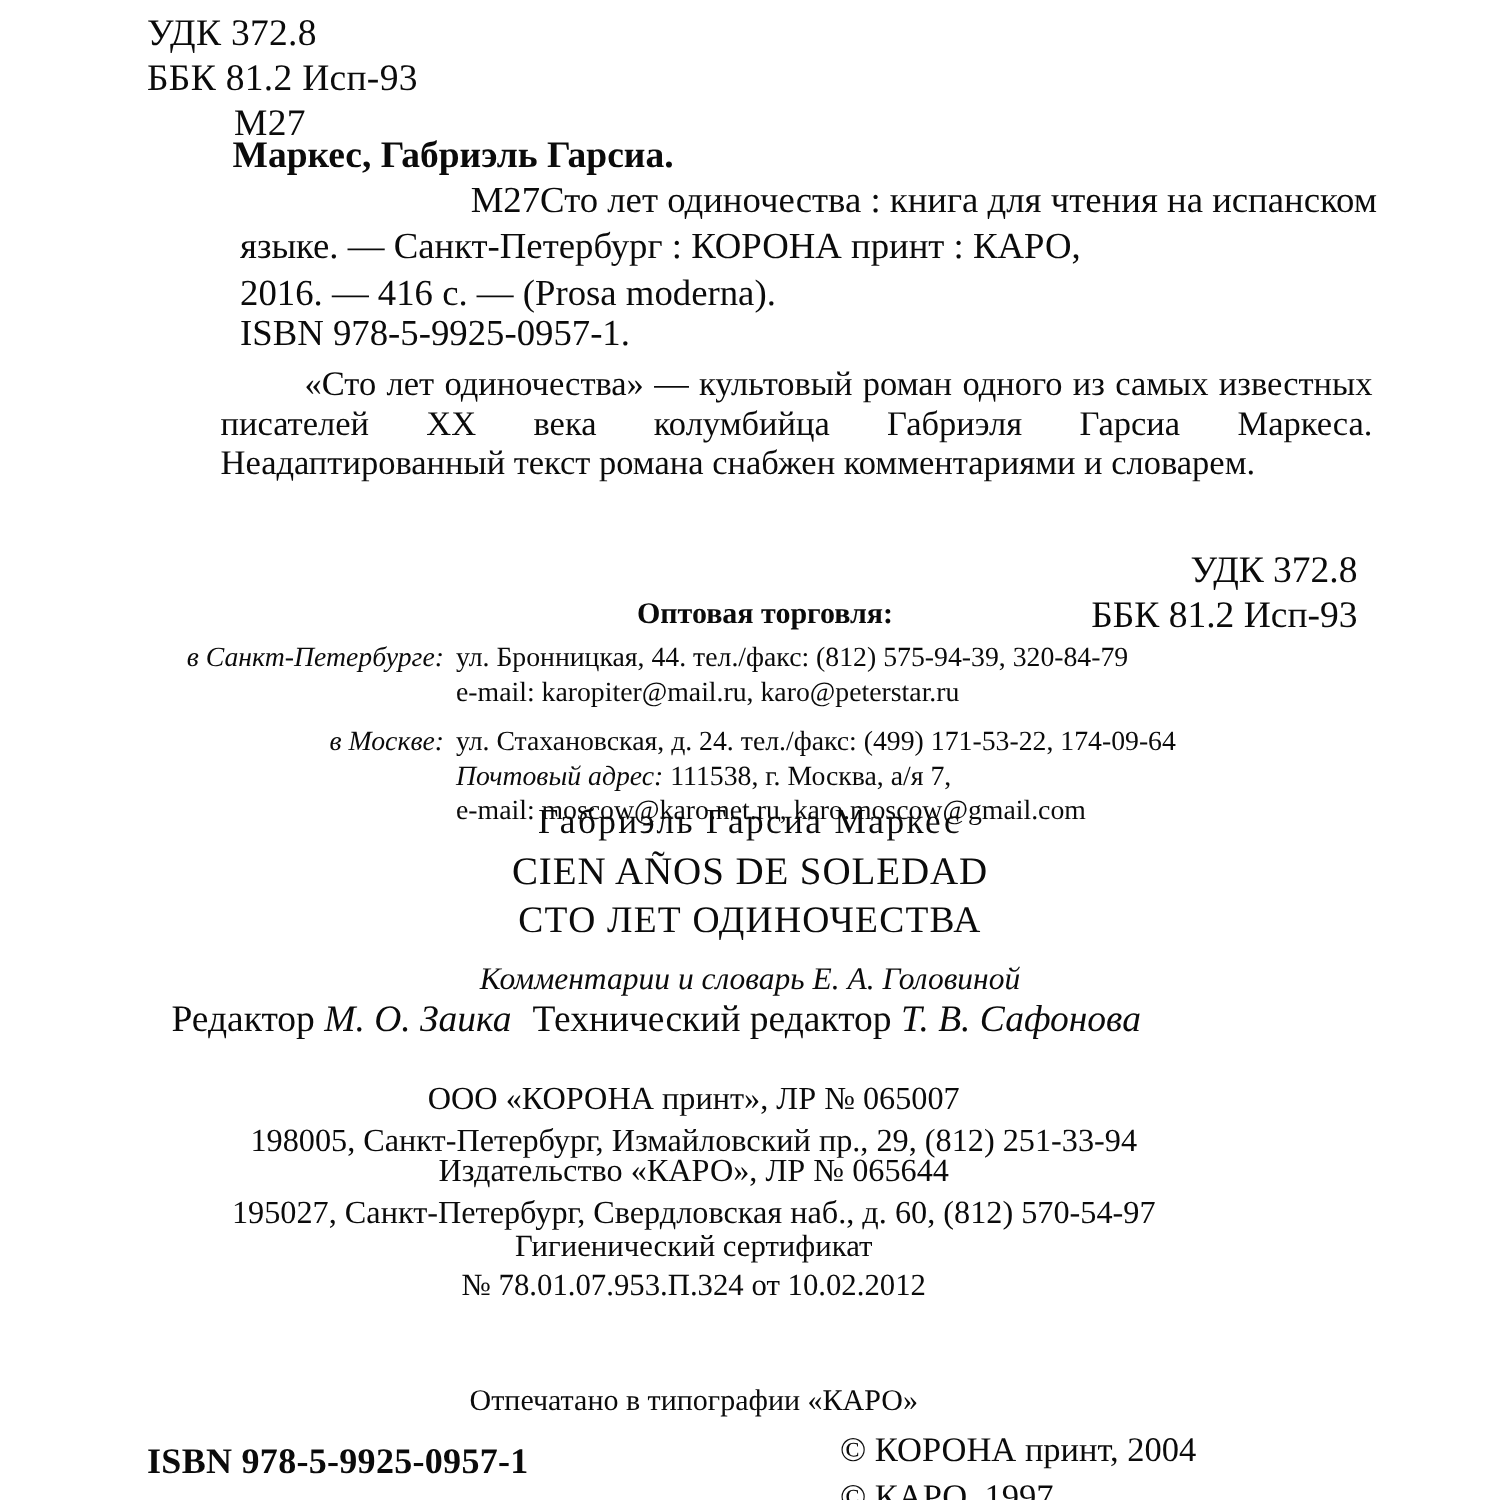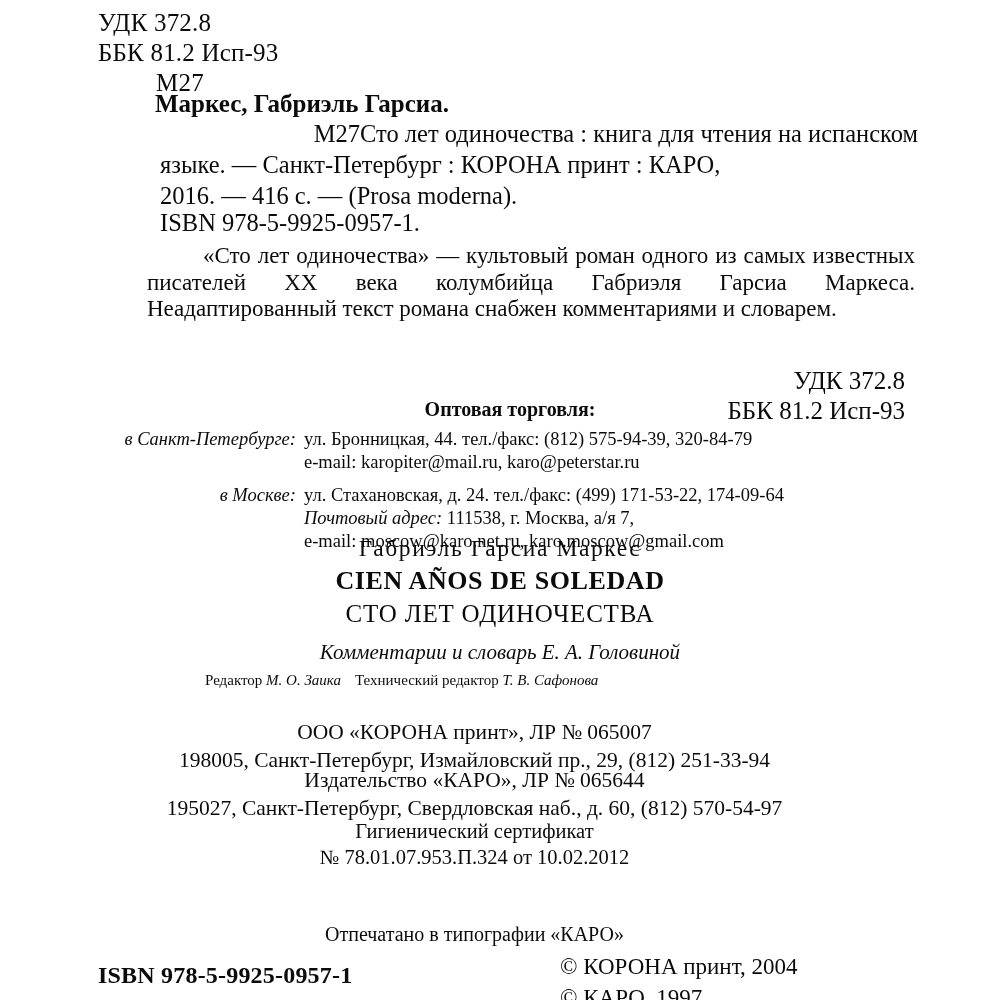--- a/index.html
+++ b/index.html
@@ -127,21 +127,21 @@
     width: 1000px;
     text-align: center;
   }
   .t-author {
     font-size: 23.5px;
     letter-spacing: 1.6px;
     line-height: 28px;
   }
   .t-es {
     font-size: 26px;
-    font-weight: bold;
+    font-weight: normal;
     letter-spacing: 0.6px;
     line-height: 32px;
     margin-top: 3px;
   }
   .t-ru {
     font-size: 25px;
     letter-spacing: 0.8px;
     line-height: 31px;
     margin-top: 1px;
   }
@@ -151,21 +151,21 @@
     line-height: 28px;
     margin-top: 9px;
   }
 
   
   .credits {
     position: absolute;
     left: 0;
     top: 667px;
     width: 816px;
-    font-size: 15px;
+    font-size: 25px;
     line-height: 26px;
   }
   .credit-row {
     display: flex;
     justify-content: center;
   }
   .credit-col-a {
     flex: 0 0 300px;
     text-align: right;
     padding-right: 14px;
@@ -173,21 +173,21 @@
   }
   .credit-col-b {
     flex: 0 0 420px;
     text-align: left;
     white-space: nowrap;
   }
 
   
   .imprint {
     position: absolute;
-    left: 12px;
+    left: 0;
     width: 925px;
     text-align: center;
     font-size: 21.5px;
     line-height: 28px;
   }
   .imprint.i1 { top: 718px; }
   .imprint.i2 { top: 766px; }
   .imprint.i3 { top: 818px; font-size: 20.5px; line-height: 26px; }
   .imprint.i4 { top: 869px; font-size: 20.5px; line-height: 26px; }
   .imprint.i5 { top: 920px; font-size: 20px; }

